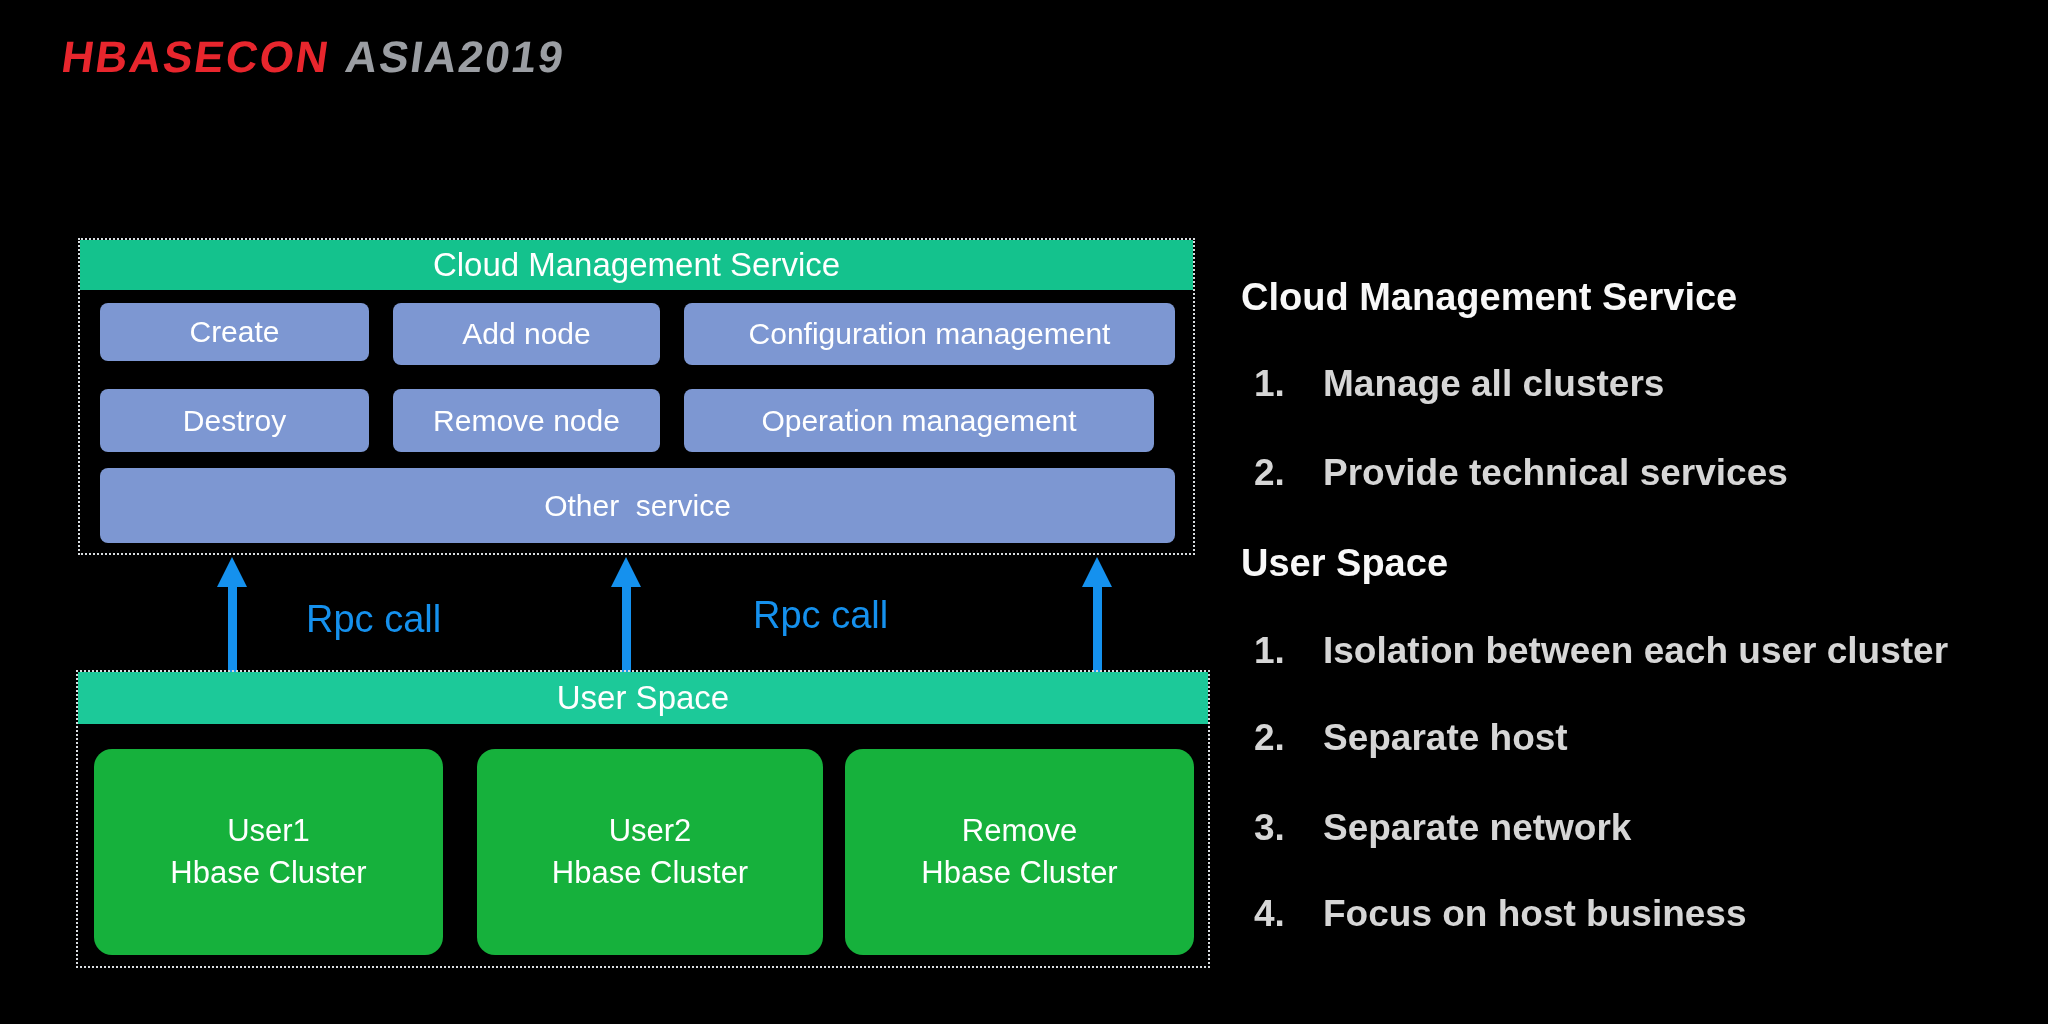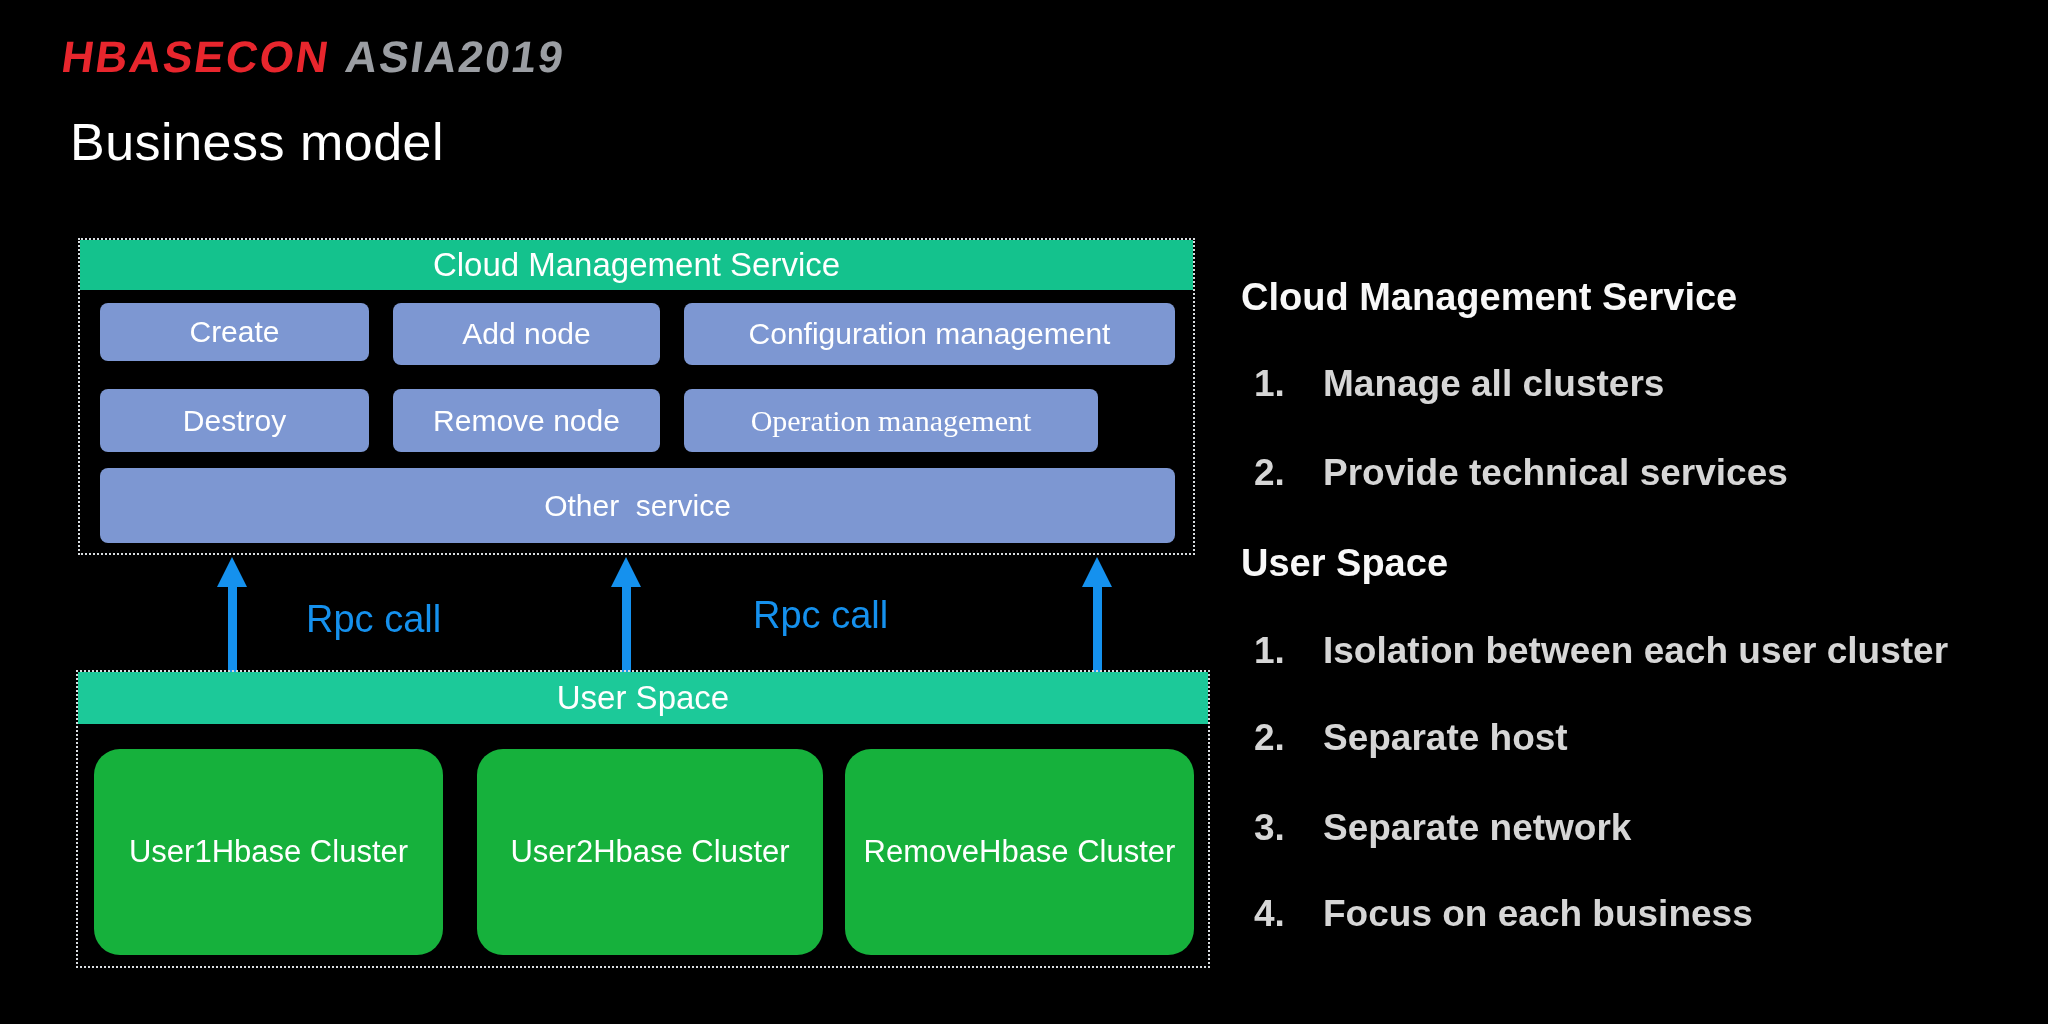--- a/index.html
+++ b/index.html
@@ -31,42 +31,42 @@
   
   .btn { position:absolute; background:#7d97d2; border-radius:8px;
          display:flex; align-items:center; justify-content:center;
          color:#ffffff; font-size:30px; }
   .btn span { white-space:pre; }
   .b-create  { left:20px;  top:63px;  width:269px; height:58px; }
   .b-addnode { left:313px; top:63px;  width:267px; height:62px; }
   .b-config  { left:604px; top:63px;  width:491px; height:62px; }
   .b-destroy { left:20px;  top:149px; width:269px; height:63px; }
   .b-remove  { left:313px; top:149px; width:267px; height:63px; }
-  .b-opmgmt  { left:604px; top:149px; width:414px; height:63px;font-family:Liberation Serif, serif; }
+  .b-opmgmt  { left:604px; top:149px; width:470px; height:63px; }
   .b-other   { left:20px;  top:228px; width:1075px; height:75px; }
 
   
   .arrow { position:absolute; width:30px; height:120px; top:557px; }
   .arrow .head { width:0; height:0; margin:0 auto;
                  border-left:15px solid transparent; border-right:15px solid transparent;
                  border-bottom:30px solid #1591ee; }
   .arrow .shaft { width:9px; height:90px; margin:0 auto; background:#1591ee; }
   .arrow-1 { left:217px; }
   .arrow-2 { left:611px; }
   .arrow-3 { left:1082px; }
 
   .rpc-label { position:absolute; width:220px; 
                color:#1591ee; font-size:38px; }
   .rpc-1 { left:306px; top:598px; }
   .rpc-2 { left:753px; top:594px; }
 
   
   .cluster { position:absolute; top:77px; height:206px; background:#16b13c;
-             border-radius:26px; color:#fff; font-size:31px; line-height:42px;
-             display:flex; flex-direction:row; align-items:center; justify-content:center;
+             border-radius:18px; color:#fff; font-size:31px; line-height:42px;
+             display:flex; flex-direction:column; align-items:center; justify-content:center;
              text-align:center; }
   .cl-1 { left:16px;  width:349px; }
   .cl-2 { left:399px; width:346px;text-align:center; }
   .cl-3 { left:767px; width:349px; }
 
   
   .note-heading { position:absolute; left:1241px; color:#f8f8f8;
                   font-size:38px; font-weight:bold; white-space:nowrap; }
   .nh-1 { top:276px; }
   .nh-2 { top:542px; }
@@ -82,21 +82,20 @@
 </style>
 </head>
 <body>
 
 <div class="slide">
 
   <div class="logo">
     <span class="p1">HBASECON</span><span class="p2">ASIA2019</span>
   </div>
 
-  <div class="title">Business model</div>
 
   <div class="section cms-section">
     <div class="bar cms-bar">
       <span>Cloud Management Service</span>
     </div>
     <div class="btn b-create">
       <span>Create</span>
     </div>
     <div class="btn b-addnode">
       <span>Add node</span>
@@ -171,16 +170,16 @@
   <div class="note-item ni-3">
     <span class="num">2.</span>
     <span class="txt">Separate host</span>
   </div>
   <div class="note-item ni-4">
     <span class="num">3.</span>
     <span class="txt">Separate network</span>
   </div>
   <div class="note-item ni-5">
     <span class="num">4.</span>
-    <span class="txt">Focus on each business</span>
+    <span class="txt">Focus on host business</span>
   </div>
 
 </div>
 
 </body></html>

